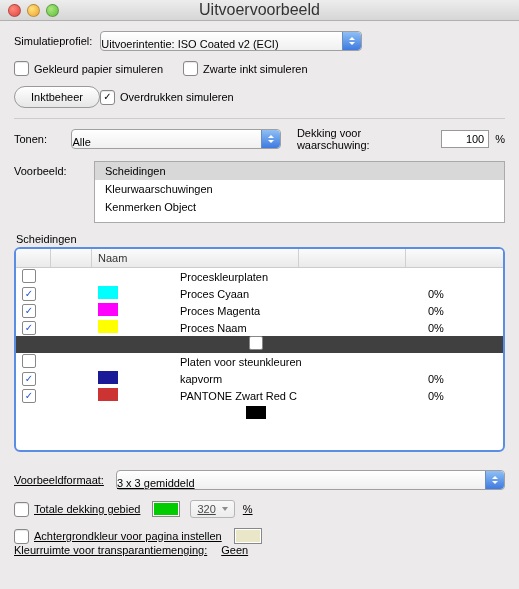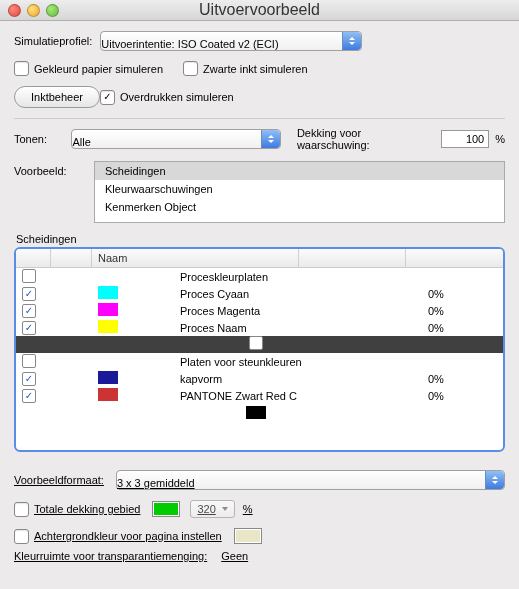--- a/index.html
+++ b/index.html
@@ -383,18 +383,18 @@
   </div>
 
   <div class="bottom-row">
     <label style="display:flex;align-items:center">
       <span class="checkbox"></span>
       <span>Achtergrondkleur voor pagina instellen</span>
     </label>
     <span class="color-well" style="margin-left: 12px; background: rgb(234, 230, 200);" id="pb-well"></span>
   </div>
 
-  <div class="bottom-row" style="margin-top:6px">
+  <div class="bottom-row" style="margin-top:0">
     <span>Kleurruimte voor transparantiemenging:</span>
     <span style="margin-left:14px">Geen</span>
   </div>
 
 </div>
 
 </body></html>

